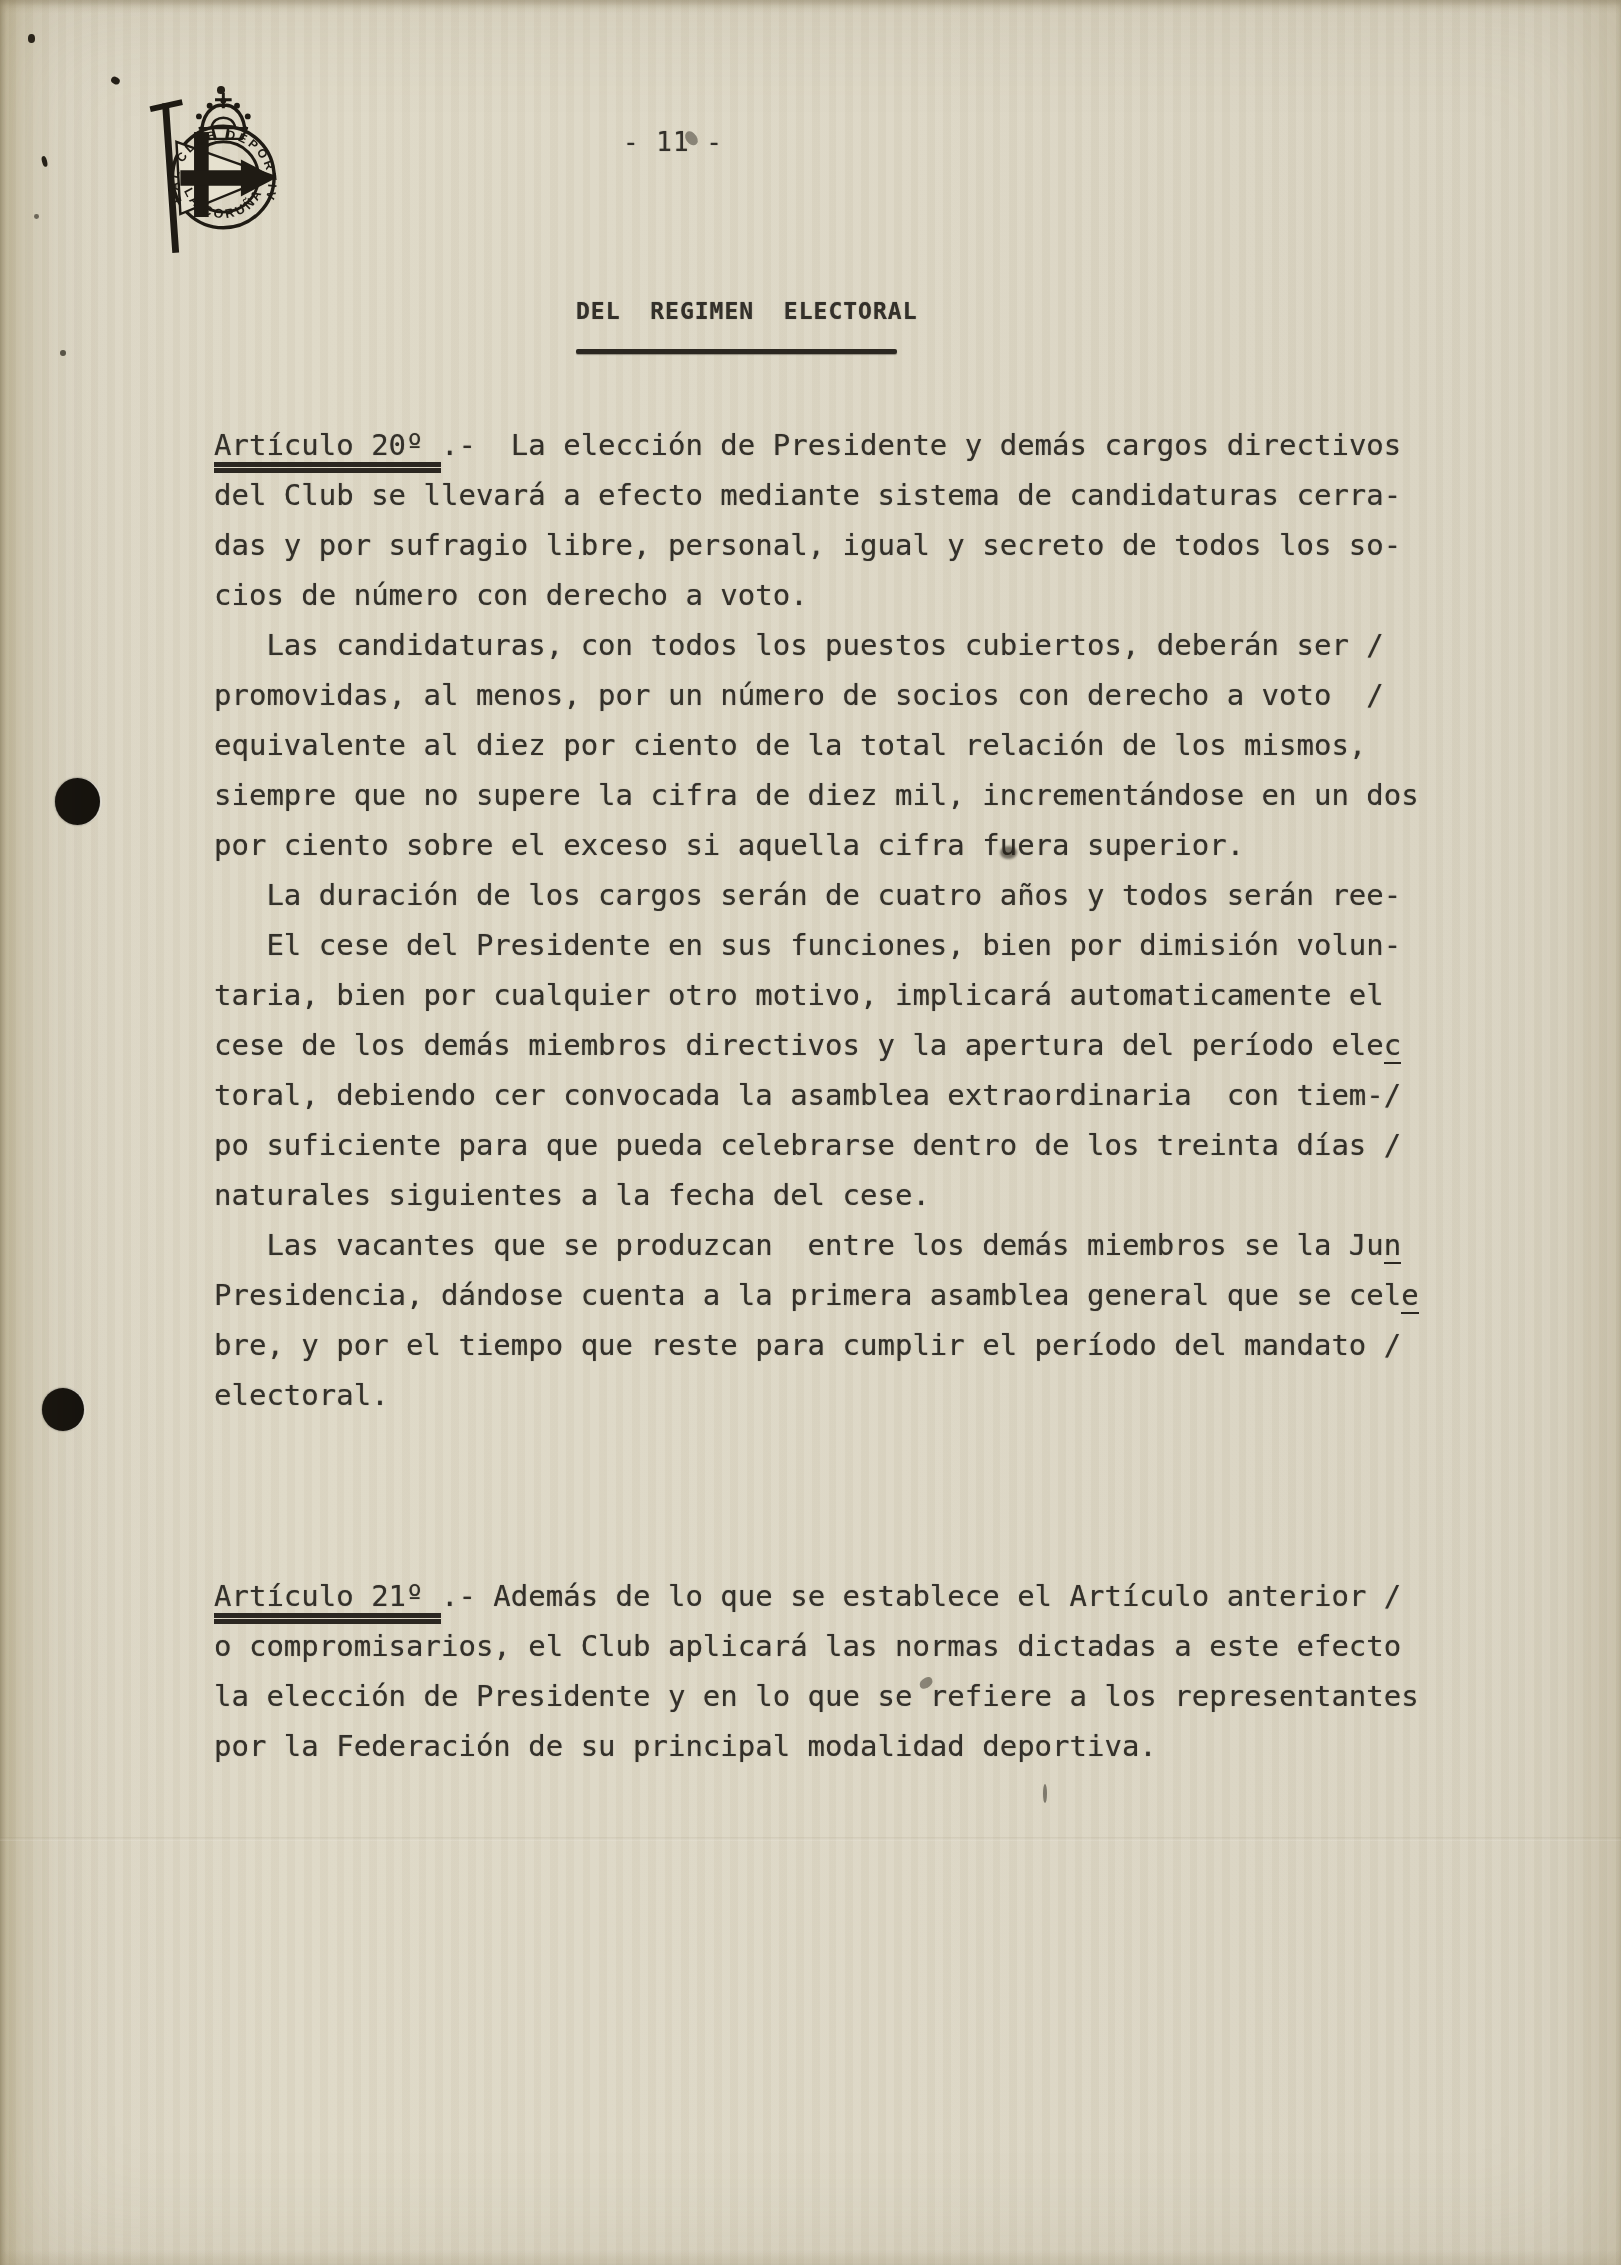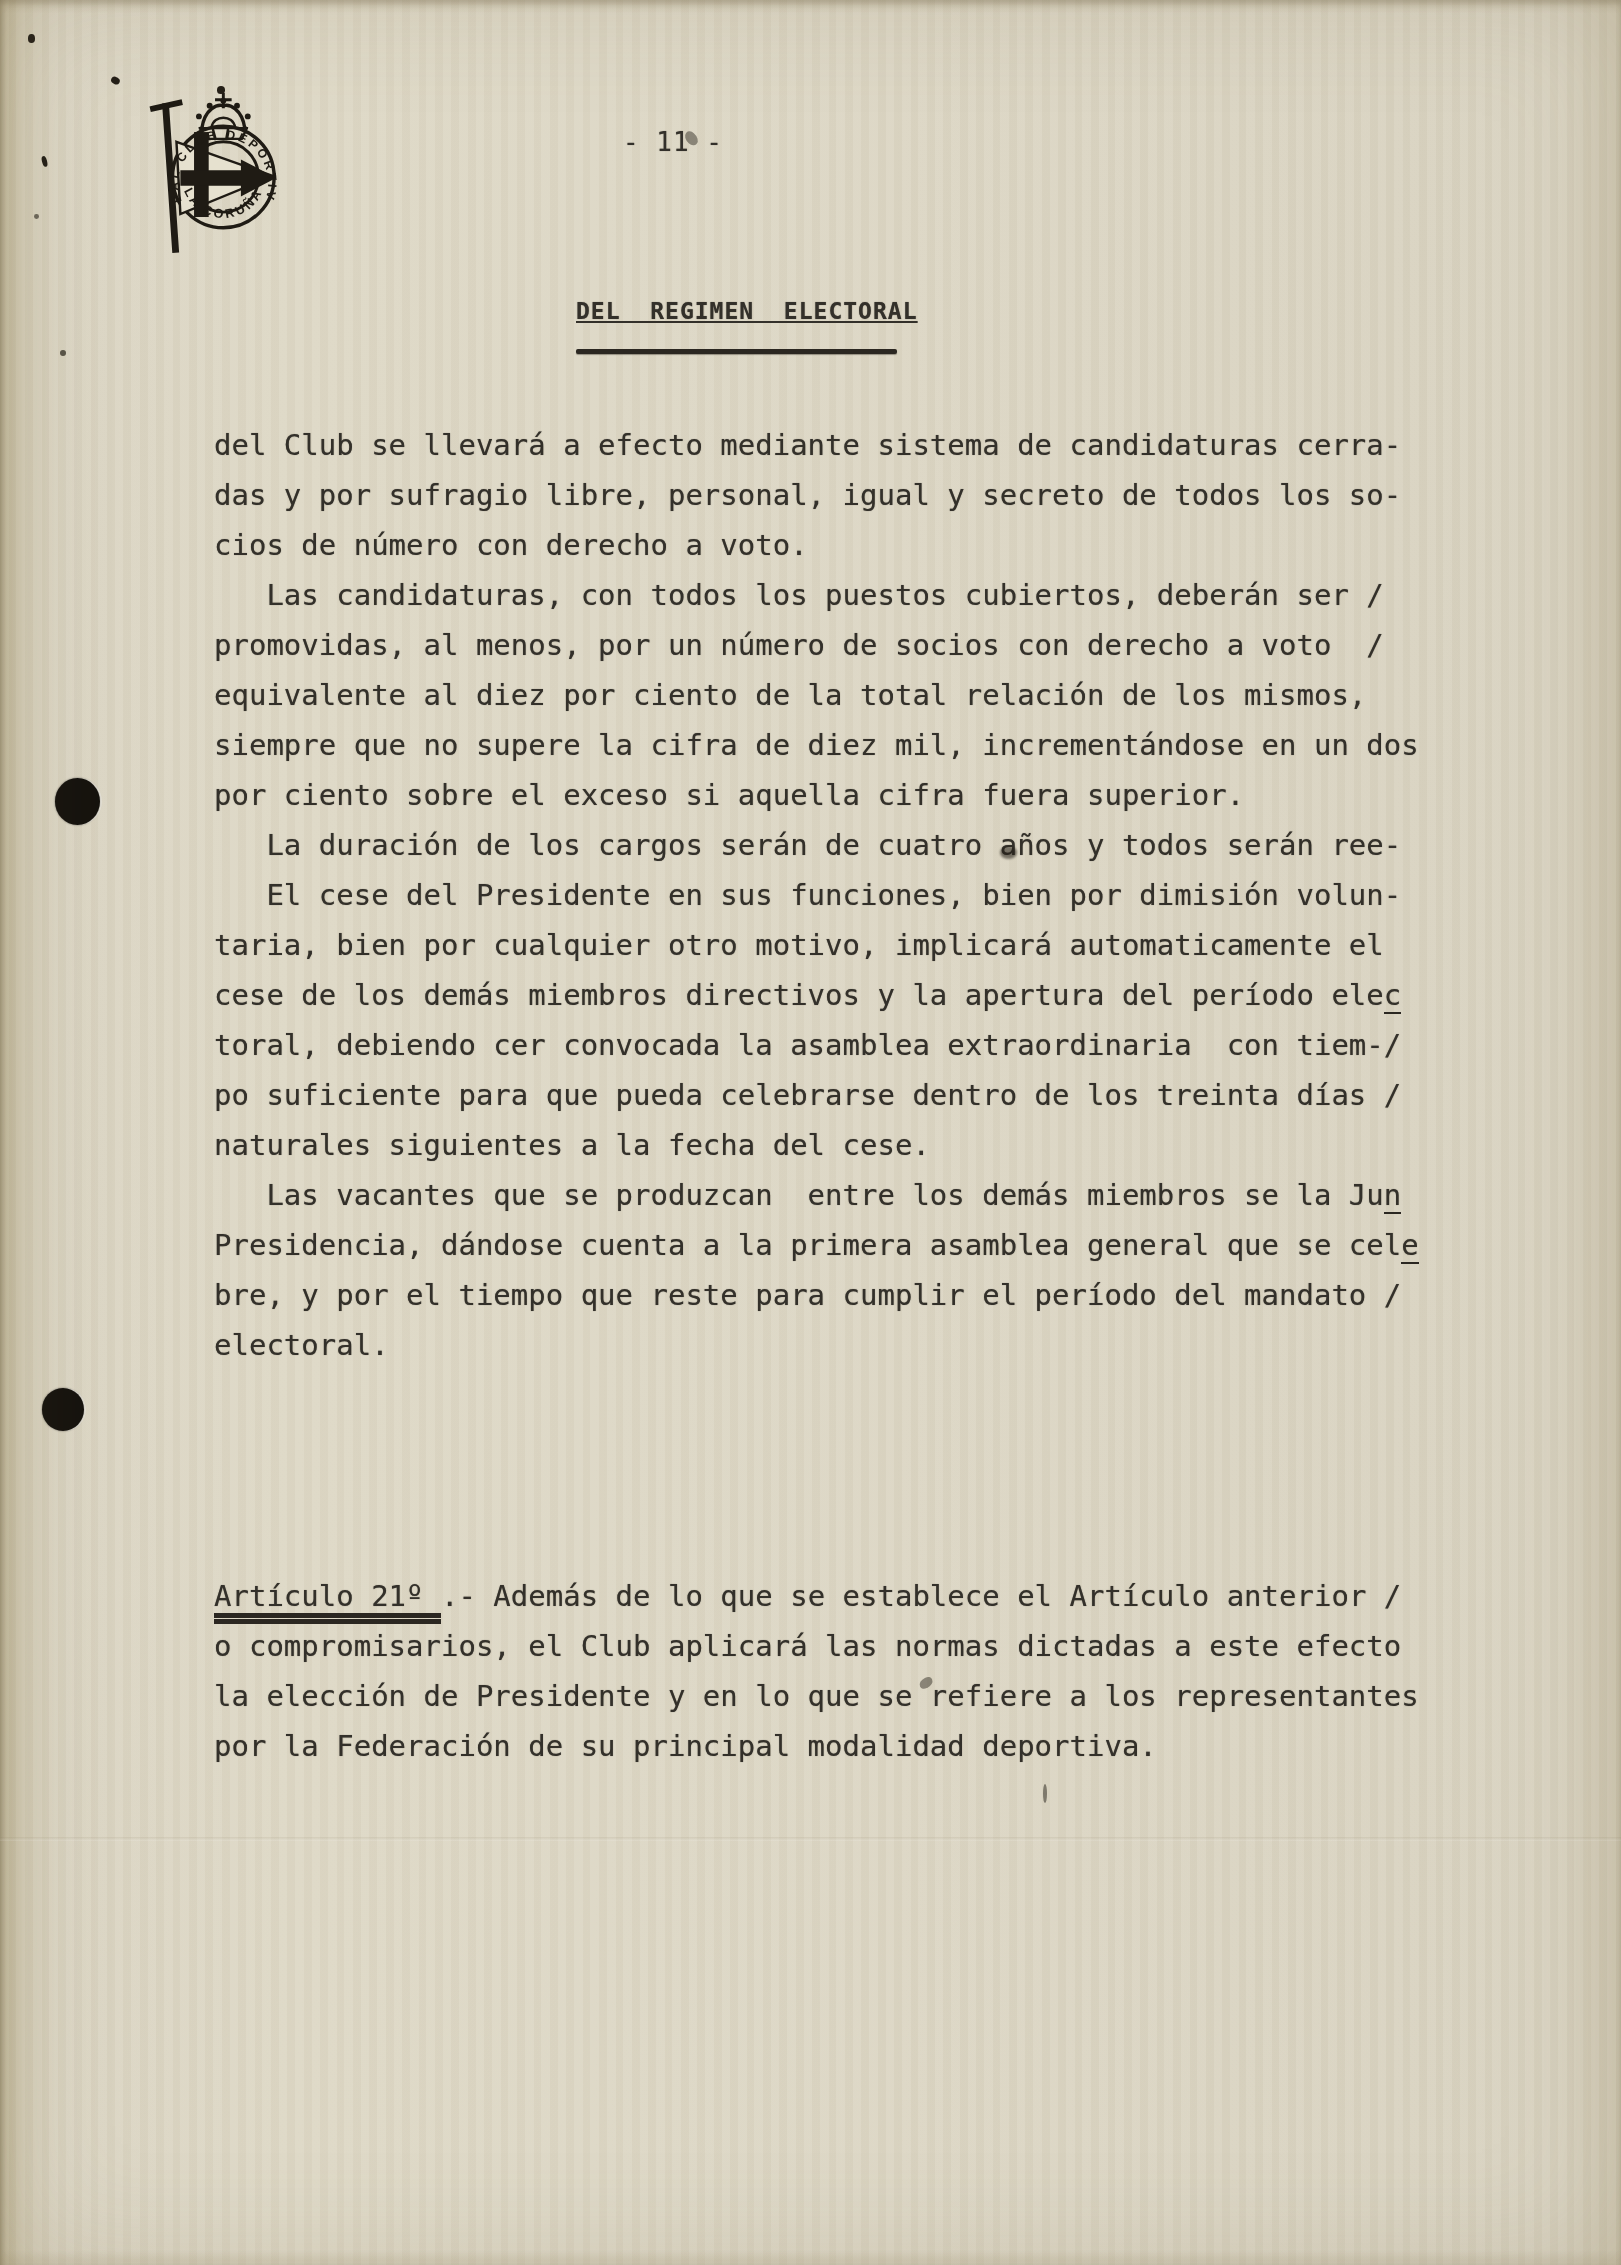--- a/index.html
+++ b/index.html
@@ -22,21 +22,20 @@
   .pagenum{
     position:absolute;left:623px;top:127px;
     font-size:26px;letter-spacing:1px;white-space:pre;
     text-shadow:0 0 1px rgba(40,35,25,0.55);
     text-align:right;
   }
   .doc-title{
     position:absolute;left:576px;top:298px;
     font-size:23px;letter-spacing:1px;white-space:pre;font-weight:bold;
     text-shadow:0 0 1px rgba(40,35,25,0.6);
-    text-decoration:underline;
   }
   .title-rule{
     position:absolute;left:576px;top:349px;width:321px;height:4.8px;
     background:#2b2721;border-radius:1.9px;
     box-shadow:0 1px 1px rgba(40,35,25,0.4);
   }
   .article{
     position:absolute;left:214px;width:1255px;
     font-size:29px;line-height:50px;
     text-shadow:0 0 1px rgba(40,35,25,0.5);
@@ -108,20 +107,21 @@
       <textPath href="#arcBot" startOffset="50%" text-anchor="middle">LA CORUÑA</textPath>
     </text>
   </svg>
 
   <div class="pagenum">- 11 -</div>
 
   <div class="doc-title">DEL  REGIMEN  ELECTORAL</div>
   <div class="title-rule"></div>
 
   <div class="article" id="article-0">
+      <div class="ln"><span class="art-heading">Artículo 20º </span>.-  La elección de Presidente y demás cargos directivos</div>
       <div class="ln">del Club se llevará a efecto mediante sistema de candidaturas cerra-</div>
       <div class="ln">das y por sufragio libre, personal, igual y secreto de todos los so-</div>
       <div class="ln">cios de número con derecho a voto.</div>
       <div class="ln">   Las candidaturas, con todos los puestos cubiertos, deberán ser /</div>
       <div class="ln">promovidas, al menos, por un número de socios con derecho a voto  /</div>
       <div class="ln">equivalente al diez por ciento de la total relación de los mismos,</div>
       <div class="ln">siempre que no supere la cifra de diez mil, incrementándose en un dos</div>
       <div class="ln">por ciento sobre el exceso si aquella cifra fuera superior.</div>
       <div class="ln">   La duración de los cargos serán de cuatro años y todos serán ree-</div>
       <div class="ln">   El cese del Presidente en sus funciones, bien por dimisión volun-</div>

